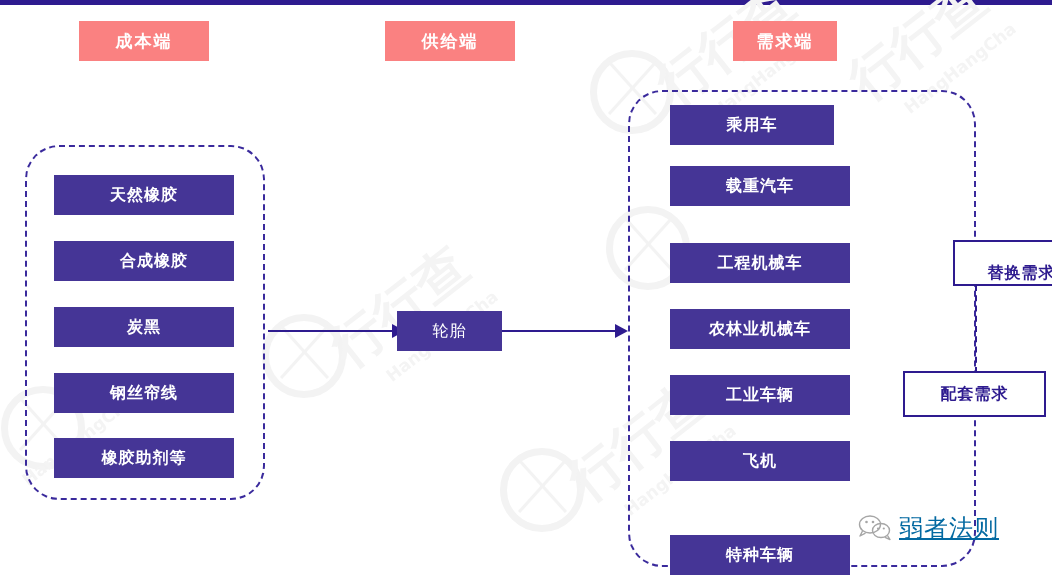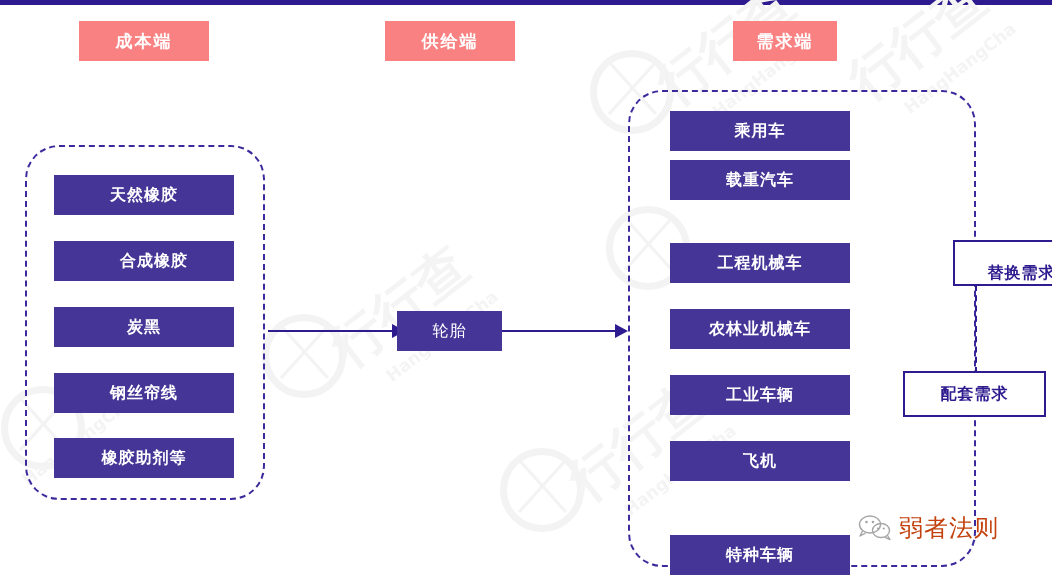--- a/index.html
+++ b/index.html
@@ -169,22 +169,23 @@
   
   .wechat-mark {
     position: absolute;
     display: flex;
     align-items: center;
     gap: 7px;
     color: #9c9c9c;
   }
   .wechat-mark .wechat-label {
     font-size: 24px;
-    color: #c2410c;
-    letter-spacing: 1px;
+    color: #0369a1;
+    letter-spacing: 1px;
+    text-decoration: underline;
   }
 </style>
 </head>
 <body>
 
 <div id="canvas">
 
   <div class="top-bar"></div>
 
   <div class="wm-logo" style="left:590px; top:50px; width:70px; height:70px;"></div>
@@ -239,24 +240,24 @@
 
   <div class="center-box" style="left:397px; top:311px; width:105px; height:40px;">
     <span>轮胎</span>
   </div>
 
   <div class="arrow-line" style="left:502px; top:330px; width:118px;"></div>
   <div class="arrow-head" style="left:615px; top:324px;"></div>
 
   <div class="group" style="left:628px; top:90px; width:348px; height:477px;"></div>
 
-  <div class="item" style="left:670px; top:111px; width:180px; height:40px;">
+  <div class="item" style="left:670px; top:105px; width:164px; height:40px;">
     <span>乘用车</span>
   </div>
-  <div class="item" style="left:670px; top:160px; width:180px; height:40px;">
+  <div class="item" style="left:670px; top:166px; width:180px; height:40px;">
     <span>载重汽车</span>
   </div>
   <div class="item" style="left:670px; top:243px; width:180px; height:40px;">
     <span>工程机械车</span>
   </div>
   <div class="item" style="left:670px; top:309px; width:180px; height:40px;">
     <span>农林业机械车</span>
   </div>
   <div class="item" style="left:670px; top:375px; width:180px; height:40px;">
     <span>工业车辆</span>

